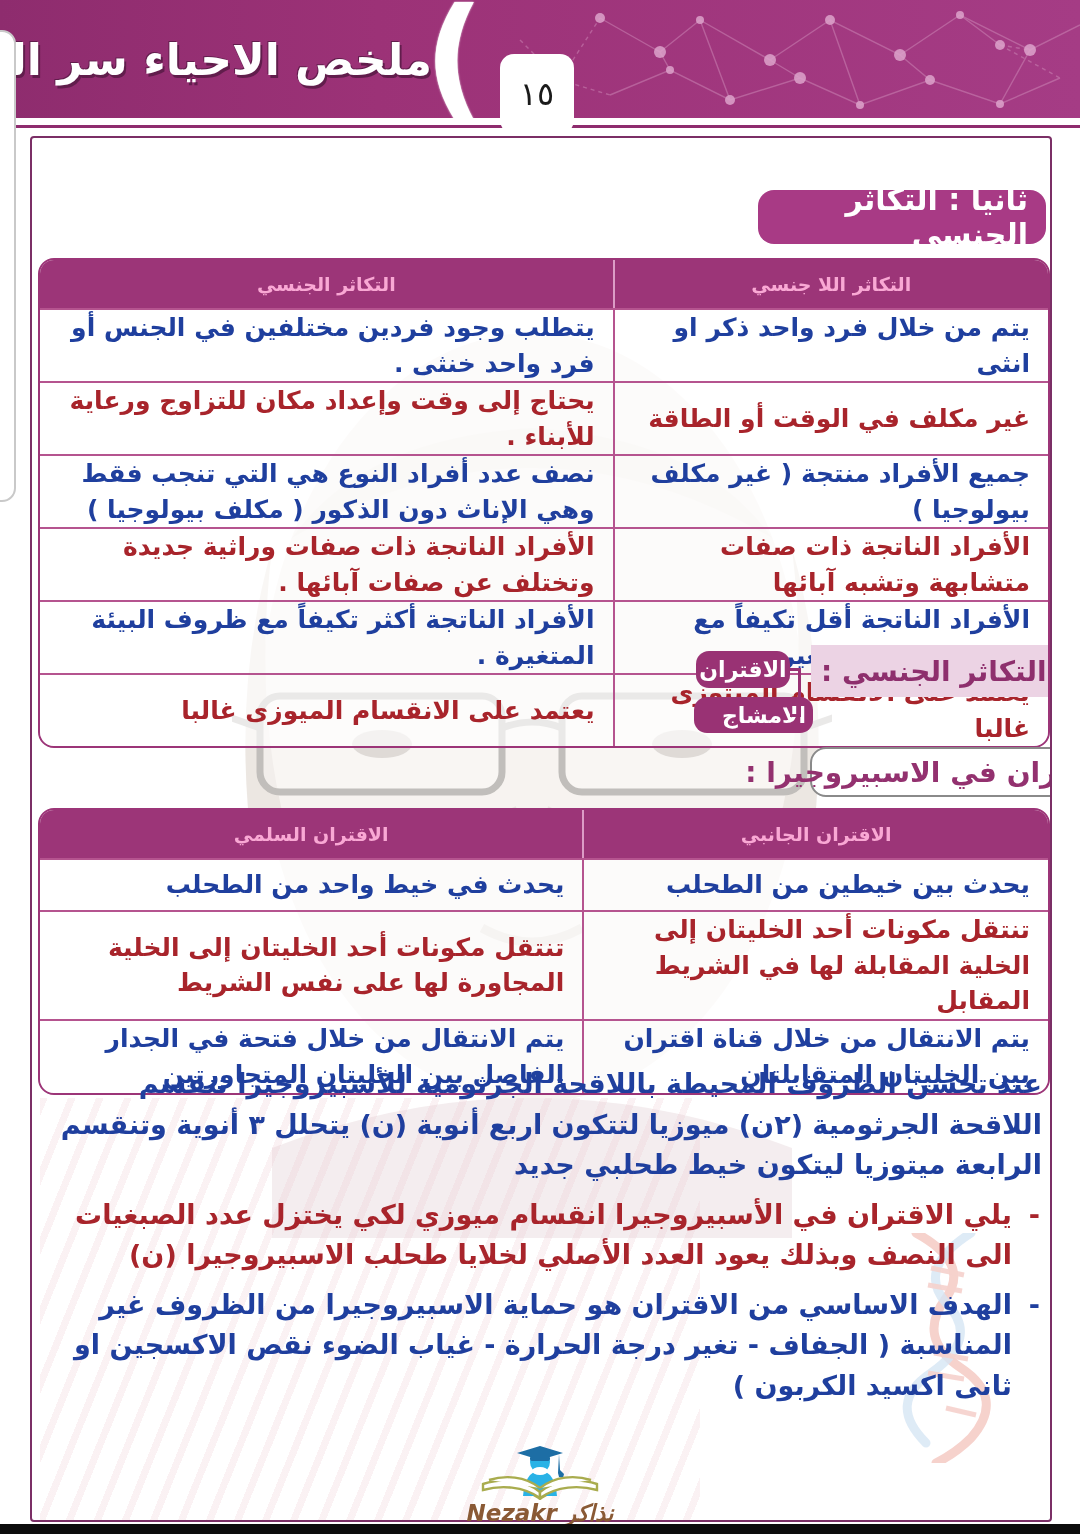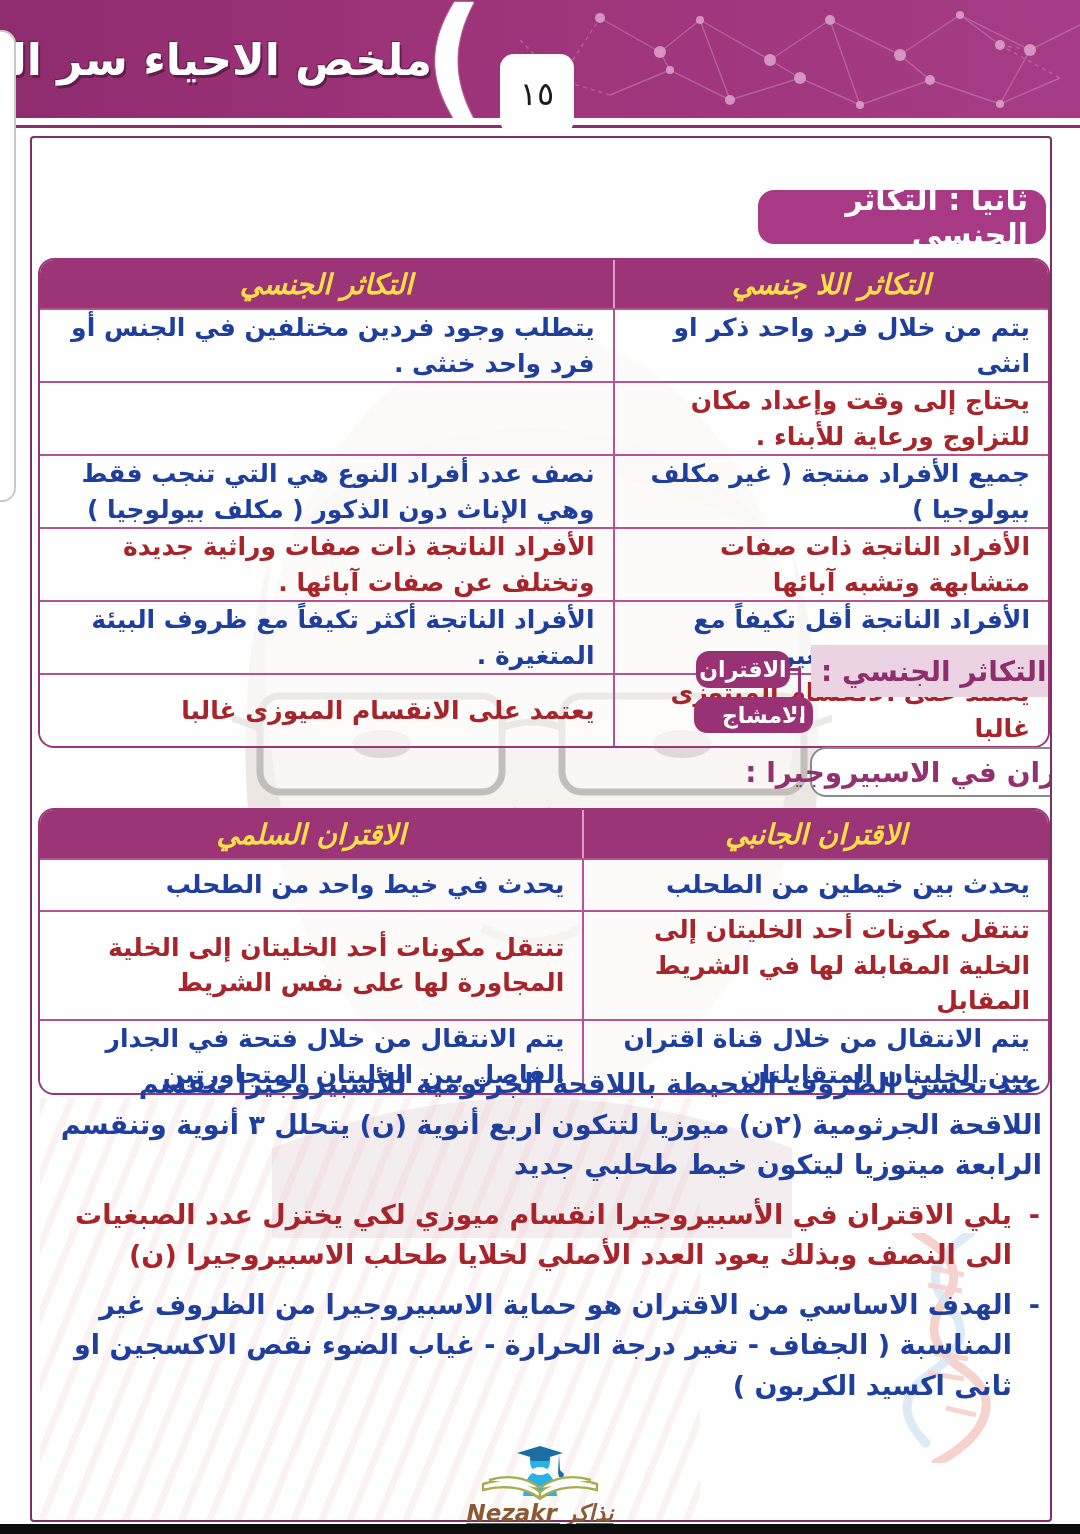--- a/index.html
+++ b/index.html
@@ -75,21 +75,21 @@
     border:2.5px solid #9c3578;border-radius:16px;overflow:hidden;z-index:2;
     background:rgba(255,255,255,.25);
   }
   .t1{top:120px;}
   .t2{top:670px;}
   .thead{display:grid;background:#9c3578;}
   .t1 .thead,.t1 .trow{grid-template-columns:43.2% 56.8%;}
   .t2 .thead,.t2 .trow{grid-template-columns:46.2% 53.8%;}
   .th{
     display:flex;align-items:center;justify-content:center;height:48px;
-    color:#fde047;font-weight:bold;font-size:28px;font-style:italic;
+    color:#f9a8d4;font-weight:bold;font-size:19px;
   }
   .thead .th:first-child{border-inline-end:2px solid #dc9cc6;}
   .trow{display:grid;border-top:2.5px solid #b5548f;background:rgba(255,255,255,.55);}
   .td{
     display:flex;align-items:center;justify-content:flex-start;
     padding:0 18px;font-weight:bold;font-size:25px;line-height:1.42;
     text-align:right;box-sizing:border-box;
   }
   .trow .td:first-child{border-inline-end:2.5px solid #b5548f;}
   .t1 .trow:nth-of-type(2){min-height:50px;}
@@ -142,21 +142,21 @@
   .note .marker{position:absolute;right:2px;top:0;}
   .note.dashed{padding-right:30px;}
 
   
   .logo{
     left:455px;top:1444px;width:170px;z-index:6;text-align:center;
   }
   .logo-text{
     direction:rtl;color:#8a5a35;font-weight:bold;font-style:italic;
     font-size:23px;border-bottom:6px solid #701a75;display:inline-block;
-    padding:0 4px 1px 4px;line-height:1.15;white-space:nowrap;text-decoration:underline;
+    padding:0 4px 1px 4px;line-height:1.15;white-space:nowrap;
   }
   .bottom-bar{left:0;top:1524px;width:1080px;height:10px;background:#0d0d0d;z-index:7;}
 </style>
 </head>
 <body>
 
 <header class="abs banner">
   <svg width="1080" height="118" viewBox="0 0 1080 118">
     <g stroke="#cf8bb9" stroke-width="1.4" opacity="0.5" fill="none">
       <path d="M600 18 L660 52 L700 20 L770 60 L830 20 L900 55 L960 15 L1030 50 L1080 25"></path>
@@ -236,20 +236,21 @@
   <div class="abs tbl t1">
     <div class="thead">
       <div class="th">التكاثر اللا جنسي</div>
       <div class="th">التكاثر الجنسي</div>
     </div>
     <div class="trow">
       <div class="td blue">يتم من خلال فرد واحد ذكر او انثى</div>
       <div class="td blue">يتطلب وجود فردين مختلفين في الجنس أو فرد واحد خنثى .</div>
     </div>
     <div class="trow">
+      <div class="td red">غير مكلف في الوقت أو الطاقة</div>
       <div class="td red">يحتاج إلى وقت وإعداد مكان للتزاوج ورعاية للأبناء .</div>
     </div>
     <div class="trow">
       <div class="td blue">جميع الأفراد منتجة ( غير مكلف بيولوجيا )</div>
       <div class="td blue">نصف عدد أفراد النوع هي التي تنجب فقط وهي الإناث دون الذكور ( مكلف بيولوجيا )</div>
     </div>
     <div class="trow">
       <div class="td red">الأفراد الناتجة ذات صفات متشابهة وتشبه آبائها</div>
       <div class="td red">الأفراد الناتجة ذات صفات وراثية جديدة وتختلف عن صفات آبائها .</div>
     </div>

